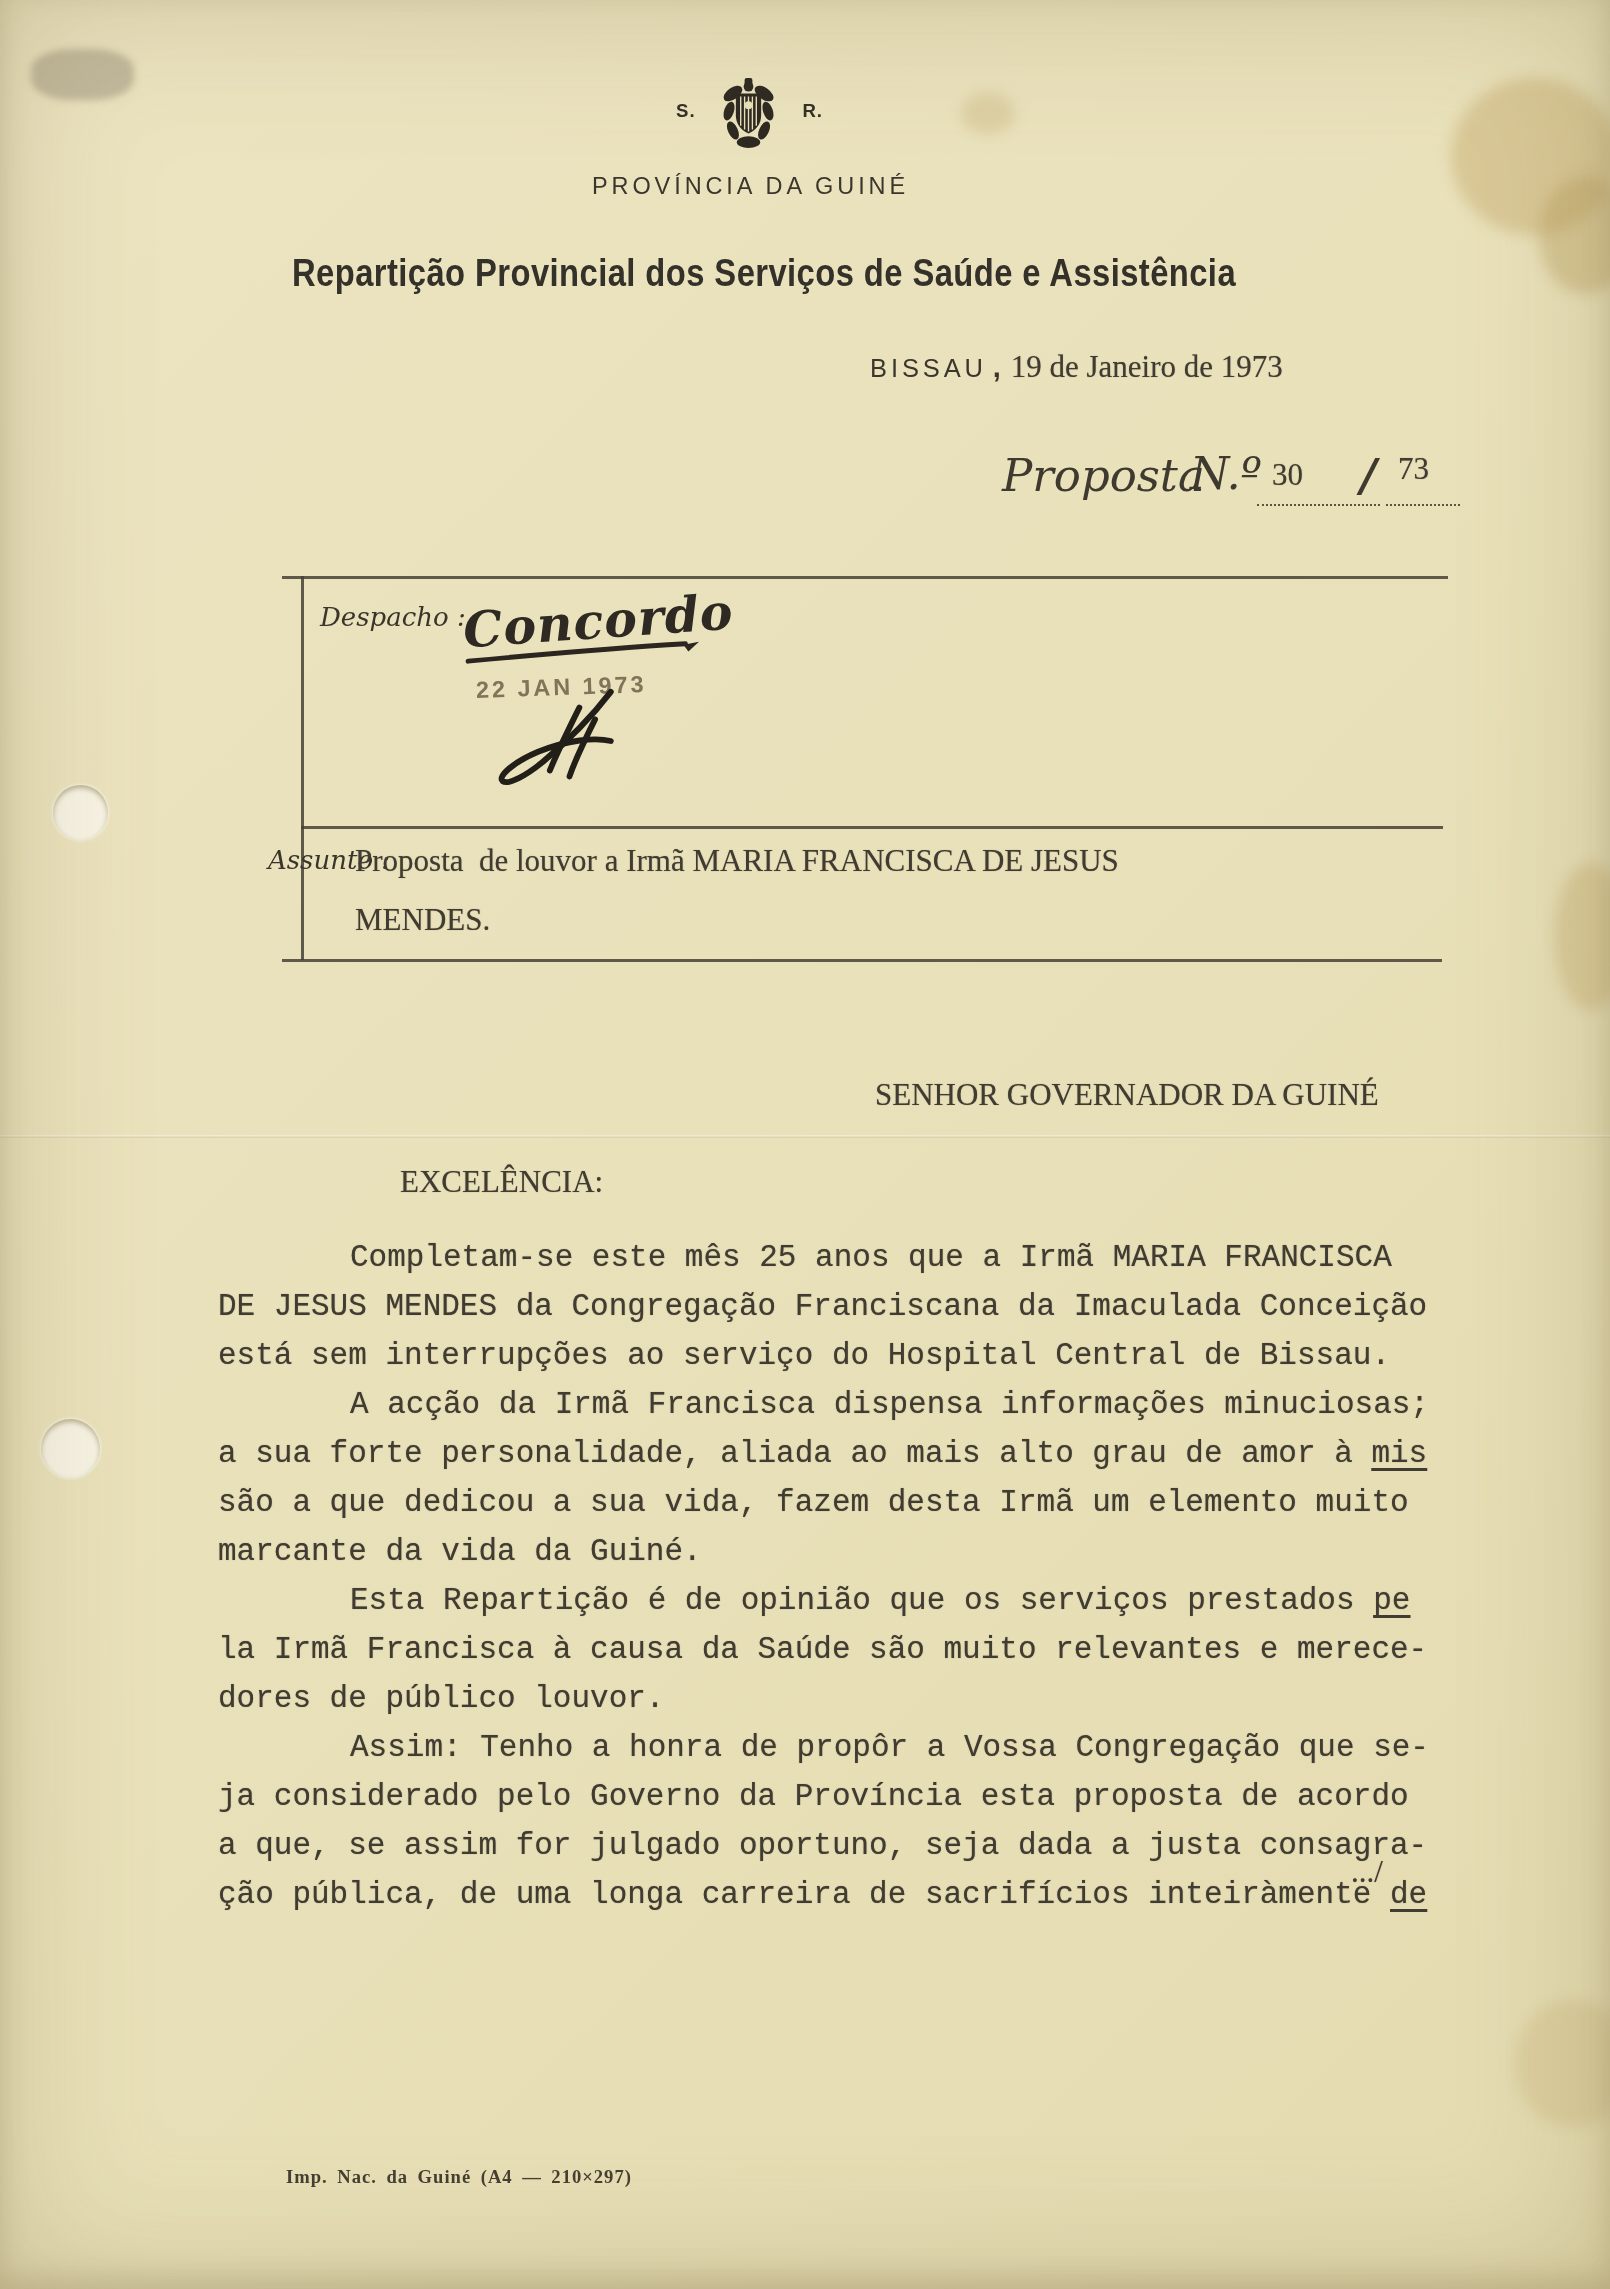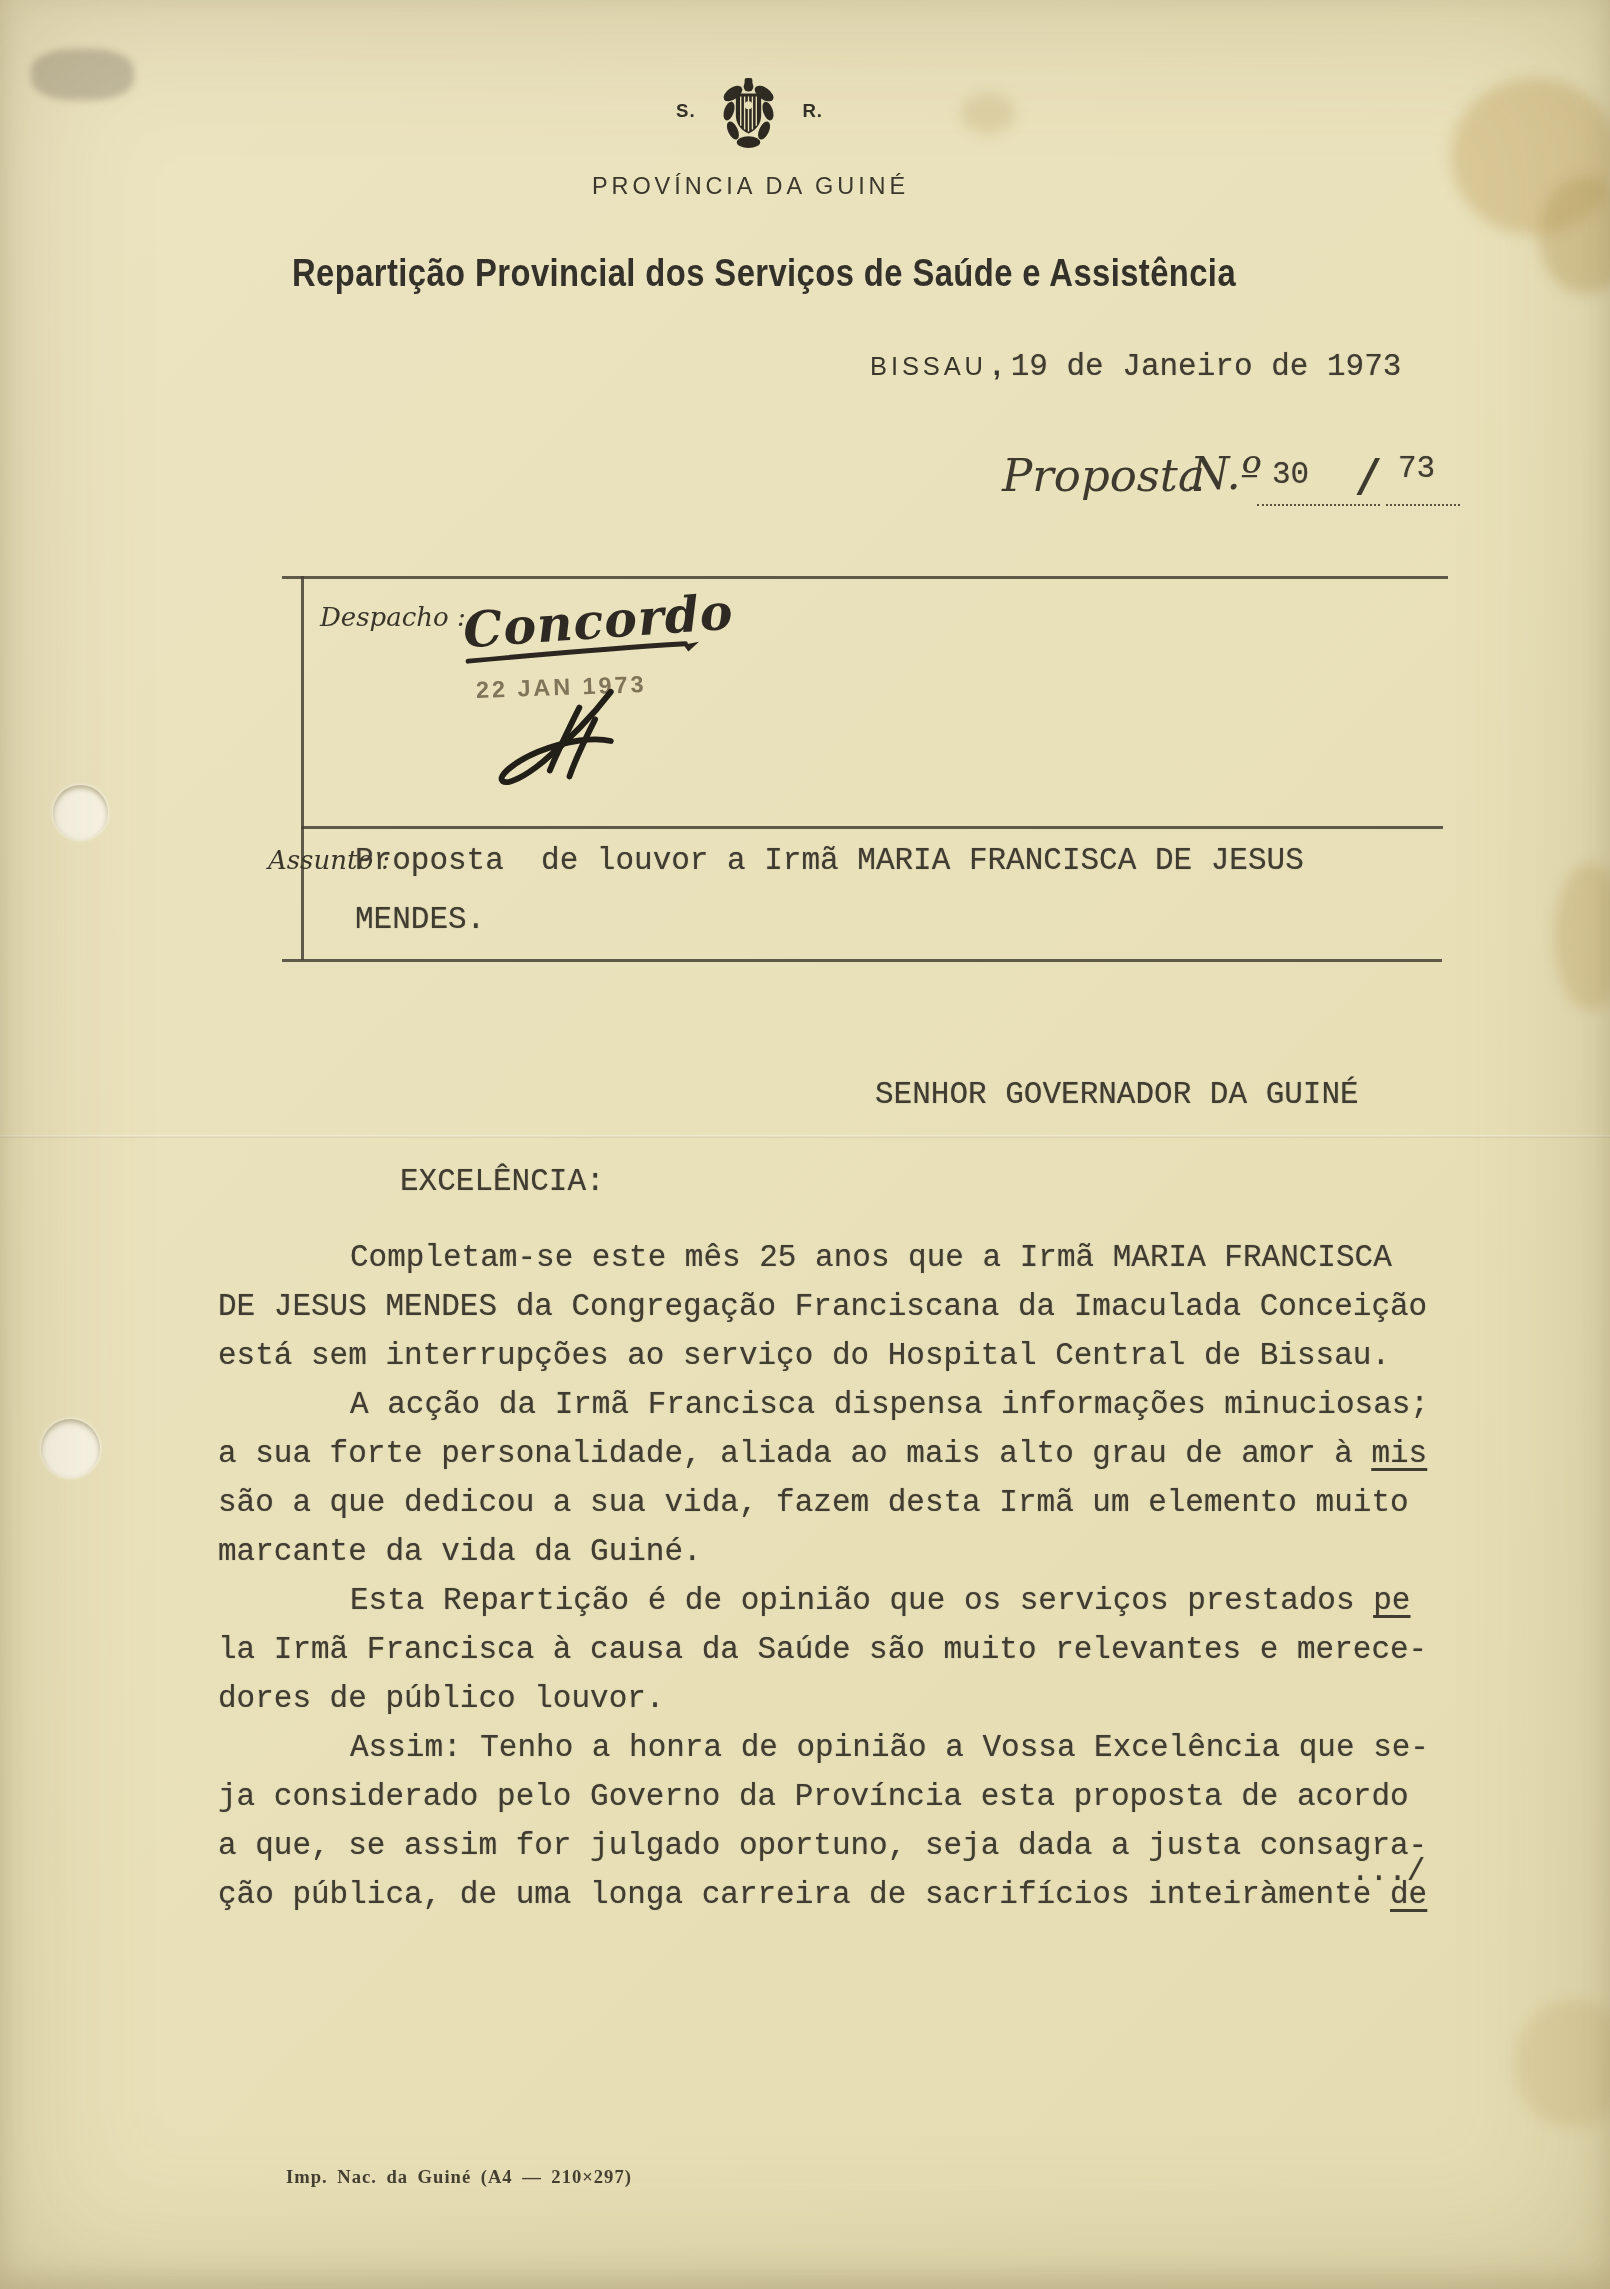--- a/index.html
+++ b/index.html
@@ -14,21 +14,21 @@
   .crease{position:absolute;left:0;width:100%;height:2.9px;
     background:linear-gradient(rgba(255,255,248,.5),rgba(125,110,65,.16));}
   .hole{position:absolute;border-radius:50%;background:#f7f3e4;
     box-shadow:inset 0 2.9px 4.9px rgba(140,125,80,.55),0 0 3.9px rgba(255,255,254,.9);}
   
   .sr-row{position:absolute;top:76px;left:676px;width:147px;display:flex;align-items:flex-start;justify-content:space-between;}
   .sr{font-size:18.6px;font-weight:bold;letter-spacing:1px;margin-top:23.5px;color:#333027;}
   .provincia{position:absolute;left:592px;top:173px;font-size:23.5px;letter-spacing:3.9px;color:#3a362c;}
   .department{position:absolute;left:292px;top:251px;font-size:39px;font-weight:bold;letter-spacing:0.5px;
     transform:scaleX(.84);transform-origin:left top;white-space:nowrap;color:#34312a;}
-  .mono{font-family:Liberation Mono, monospace;font-size:31px;color:#413c31;text-shadow:0 0 1px rgba(64,58,47,.55);white-space:pre;}
+  .mono{font-family:Liberation Serif, serif;font-size:31px;color:#413c31;text-shadow:0 0 1px rgba(64,58,47,.55);white-space:pre;}
   .dateline{position:absolute;left:870px;top:349px;display:flex;align-items:baseline;}
   .city{font-size:25.5px;letter-spacing:3.9px;color:#3a362c;margin-right:5.9px;}
   .comma{font-size:29px;font-weight:bold;margin-right:9.8px;color:#3a362c;}
   .script{font-family:"DejaVu Serif",serif;font-style:italic;color:#3f3a2f;}
   .prop-label{position:absolute;left:1002px;top:449px;font-size:45px;}
   .prop-no{position:absolute;left:1190px;top:447px;font-size:45px;}
   .prop-num{position:absolute;left:1272px;top:457px;}
   .prop-slash{position:absolute;left:1360px;top:449px;font-size:45px;font-weight:bold;}
   .prop-year{position:absolute;left:1398px;top:451px;}
   .dotline{position:absolute;height:3.9px;border-bottom:2.9px dotted #5b5440;}
@@ -138,21 +138,21 @@
       <div class="tl ind"><span>Completam-se este mês 25 anos que a Irmã MARIA FRANCISCA</span></div>
       <div class="tl"><span>DE JESUS MENDES da Congregação Franciscana da Imaculada Conceição</span></div>
       <div class="tl"><span>está sem interrupções ao serviço do Hospital Central de Bissau.</span></div>
       <div class="tl ind"><span>A acção da Irmã Francisca dispensa informações minuciosas;</span></div>
       <div class="tl"><span>a sua forte personalidade, aliada ao mais alto grau de amor à </span><span class="uend">mis</span></div>
       <div class="tl"><span>são a que dedicou a sua vida, fazem desta Irmã um elemento muito</span></div>
       <div class="tl"><span>marcante da vida da Guiné.</span></div>
       <div class="tl ind"><span>Esta Repartição é de opinião que os serviços prestados </span><span class="uend">pe</span></div>
       <div class="tl"><span>la Irmã Francisca à causa da Saúde são muito relevantes e merece-</span></div>
       <div class="tl"><span>dores de público louvor.</span></div>
-      <div class="tl ind"><span>Assim: Tenho a honra de opinião a Vossa Excelência que se-</span></div>
+      <div class="tl ind"><span>Assim: Tenho a honra de propôr a Vossa Congregação que se-</span></div>
       <div class="tl"><span>ja considerado pelo Governo da Província esta proposta de acordo</span></div>
       <div class="tl"><span>a que, se assim for julgado oportuno, seja dada a justa consagra-</span></div>
       <div class="tl"><span>ção pública, de uma longa carreira de sacrifícios inteiràmente </span><span class="uend">de</span></div>
     </div>
 
   <div class="mono" style="position:absolute;left:1351px;top:1854px;">.../</div>
 
   <div class="footer">Imp. Nac. da Guiné (A4 — 210×297)</div>
 
   <div class="vignette"></div>

